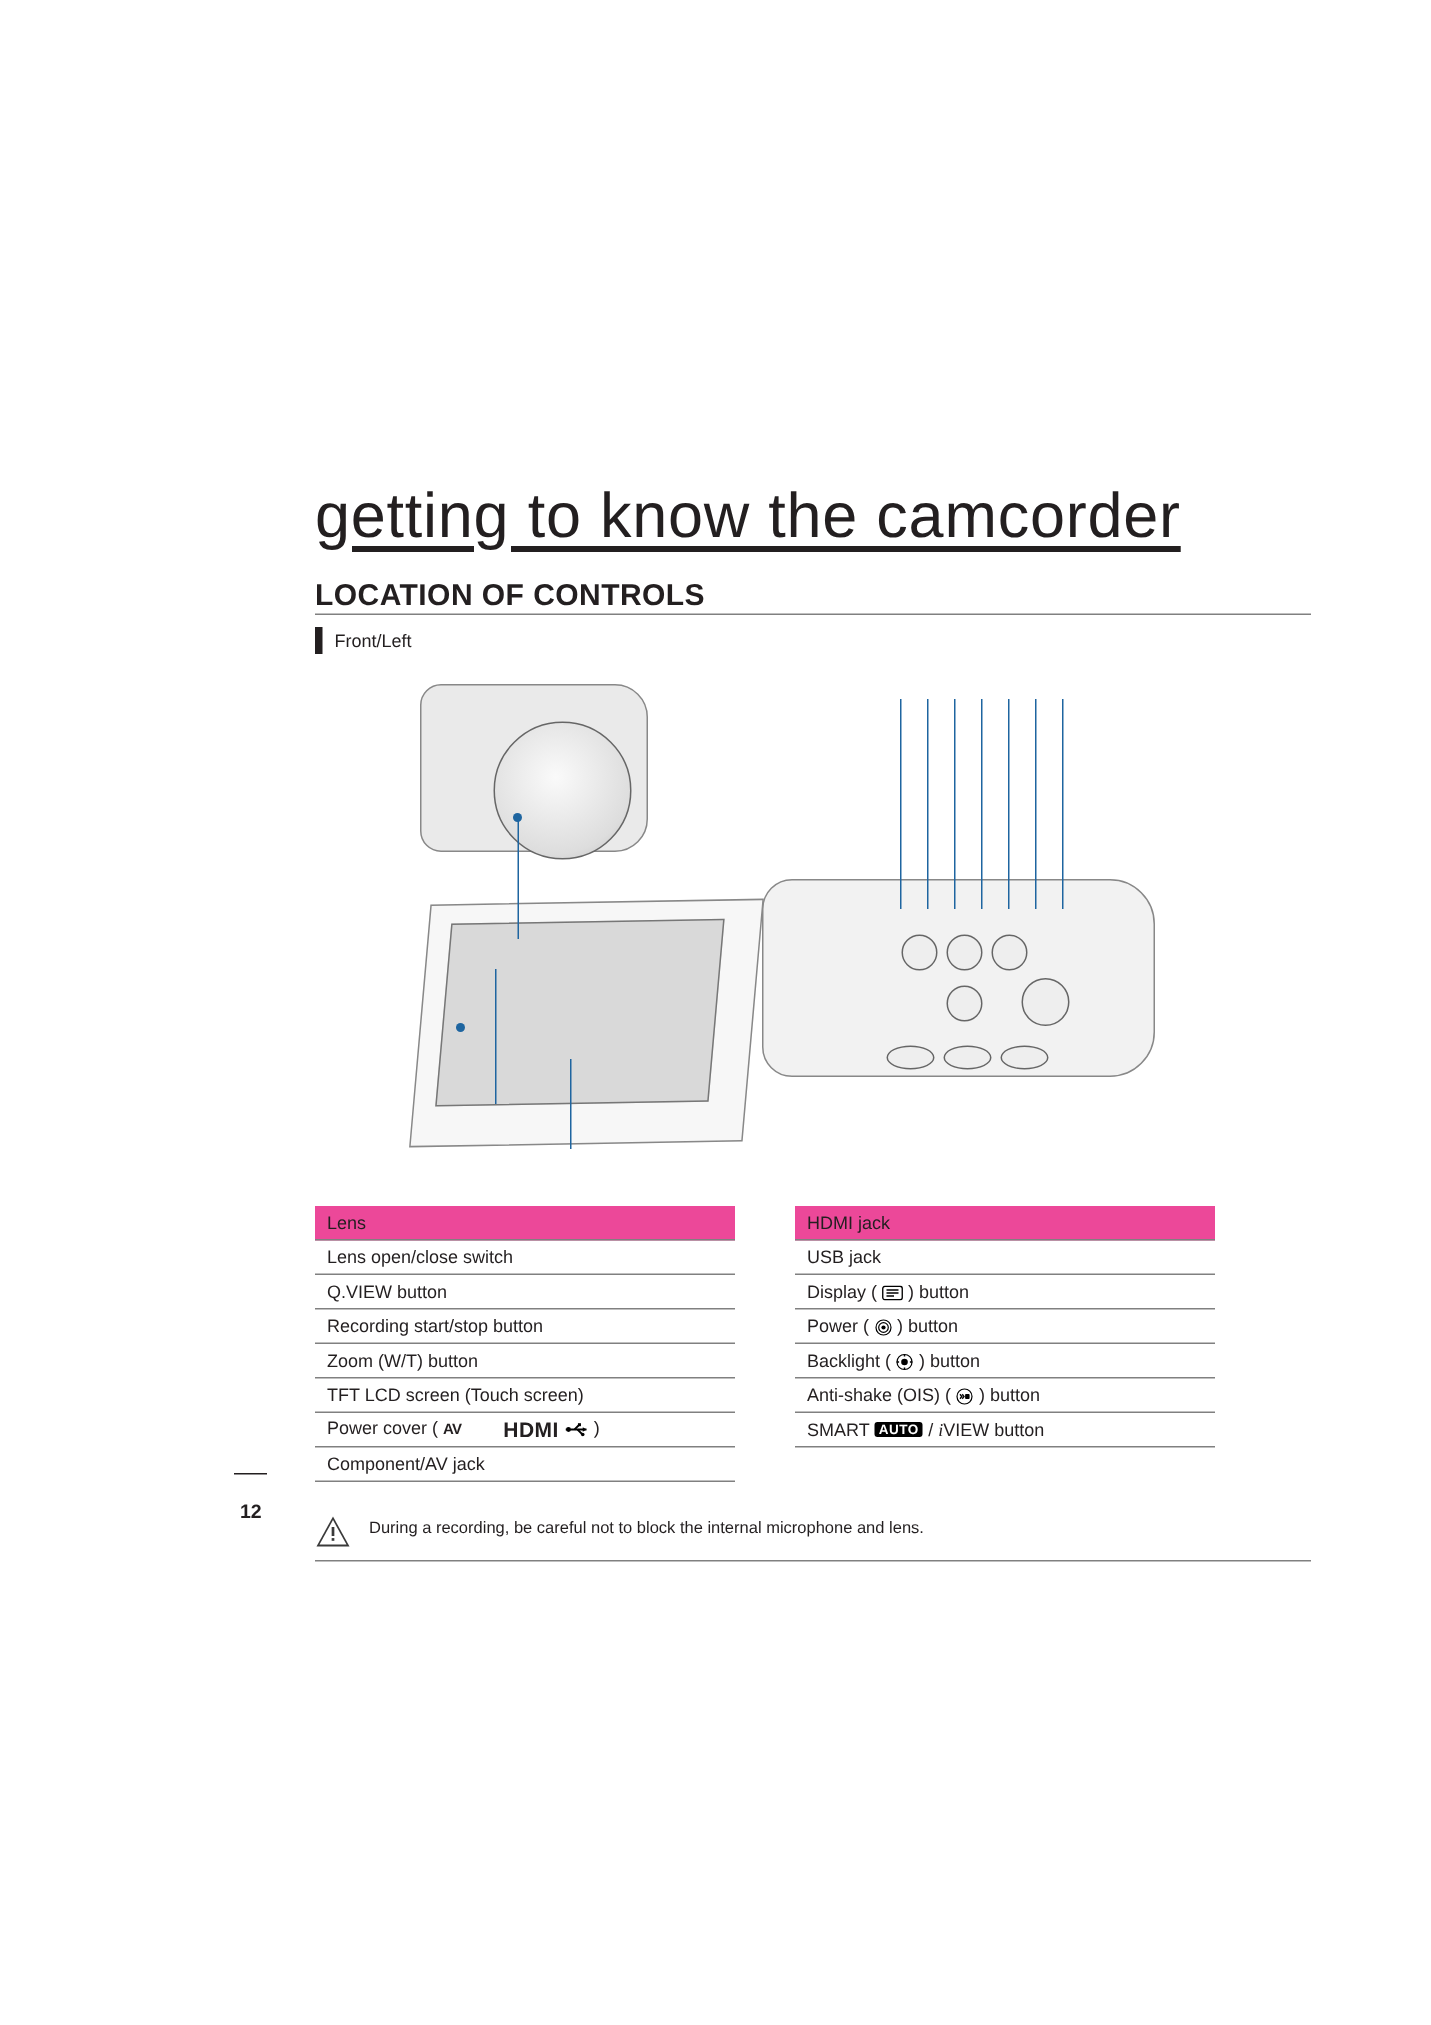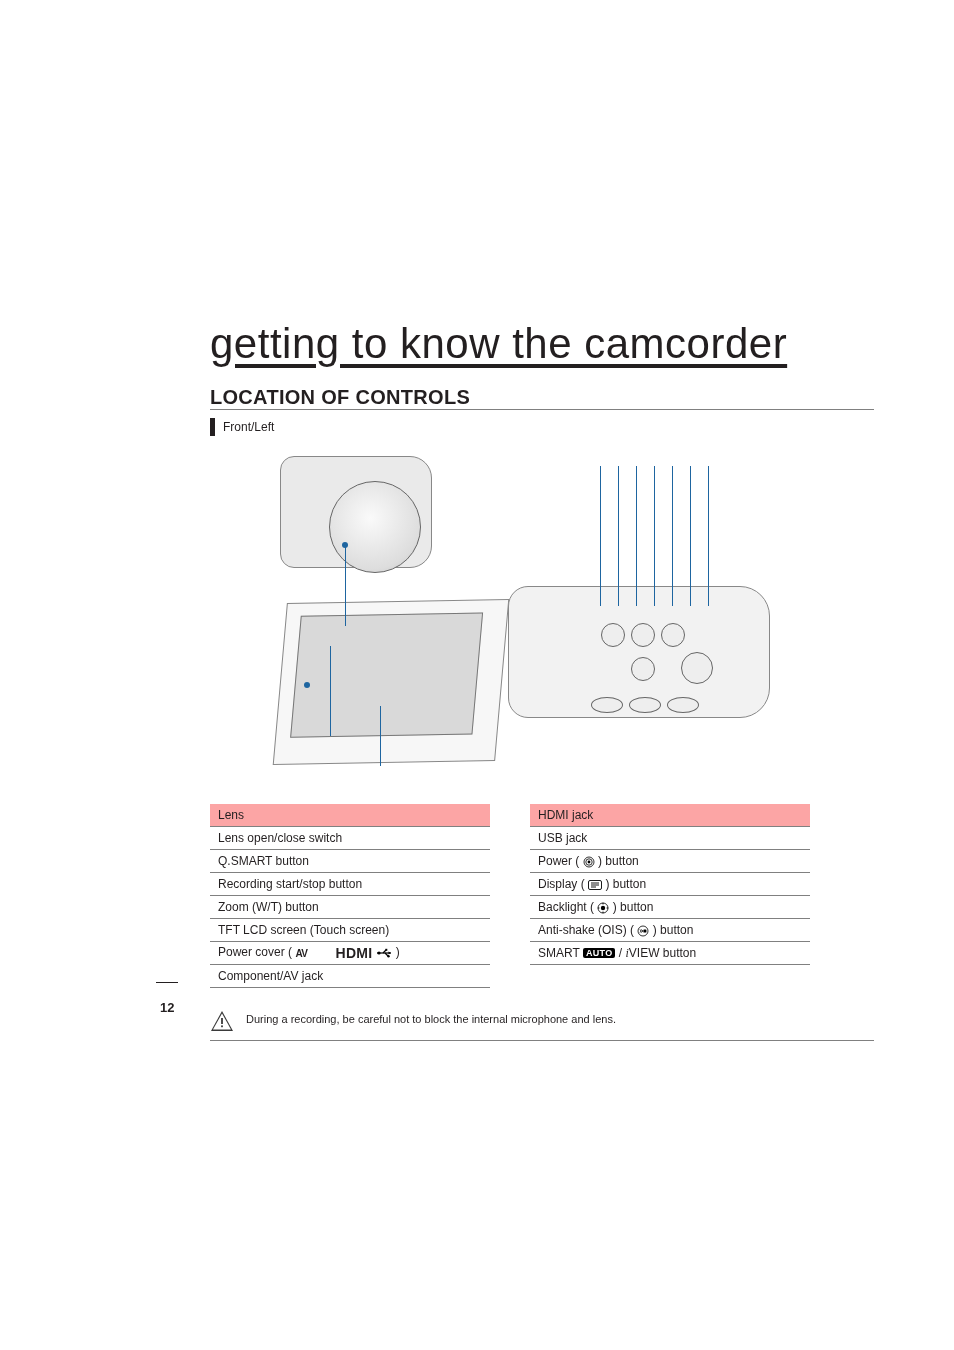--- a/index.html
+++ b/index.html
@@ -171,21 +171,21 @@
     border-collapse: collapse;
     font-size: 12px;
   }
   .col td {
     border-bottom: 1px solid #808080;
     padding: 3px 4px 3px 8px;
     vertical-align: middle;
     height: 16px;
   }
   .col tr.header td {
-    background: #fca5a5;
+    background: #ec4899;
   }
   .inline-icon {
     display: inline-block;
     vertical-align: middle;
   }
   .auto-badge {
     display: inline-block;
     background: #000;
     color: #fff;
     font-size: 9px;
@@ -298,21 +298,21 @@
     <div class="col">
       <table>
         <tbody>
             <tr class="header">
               <td>Lens</td>
             </tr>
         <tr>
               <td>Lens open/close switch</td>
             </tr>
         <tr>
-              <td>Q.SMART button</td>
+              <td>Q.VIEW button</td>
             </tr>
         <tr>
               <td>Recording start/stop button</td>
             </tr>
         <tr>
               <td>Zoom (W/T) button</td>
             </tr>
         <tr>
               <td>TFT LCD screen (Touch screen)</td>
             </tr>
@@ -346,37 +346,37 @@
       <table>
         <tbody>
             <tr class="header">
               <td>HDMI jack</td>
             </tr>
         <tr>
               <td>USB jack</td>
             </tr>
         <tr>
           <td>
-            <span>Power (</span>
-            <svg class="inline-icon" width="12" height="12" viewBox="0 0 12 12">
-              <circle cx="6" cy="6" r="5" stroke="#000" stroke-width="0.8" fill="none"></circle>
-              <circle cx="6" cy="6" r="3.2" stroke="#000" stroke-width="0.8" fill="none"></circle>
-              <circle cx="6" cy="6" r="1.4" fill="#000"></circle>
-            </svg>
-            <span>) button</span>
-          </td>
-        </tr>
-        <tr>
-          <td>
             <span>Display (</span>
             <svg class="inline-icon" width="14" height="10" viewBox="0 0 14 10">
               <rect x="0.5" y="0.5" width="13" height="9" rx="1.5" stroke="#000" stroke-width="0.9" fill="none"></rect>
               <line x1="3" y1="3" x2="11" y2="3" stroke="#000" stroke-width="0.9"></line>
               <line x1="3" y1="5" x2="11" y2="5" stroke="#000" stroke-width="0.9"></line>
               <line x1="3" y1="7" x2="8" y2="7" stroke="#000" stroke-width="0.9"></line>
+            </svg>
+            <span>) button</span>
+          </td>
+        </tr>
+        <tr>
+          <td>
+            <span>Power (</span>
+            <svg class="inline-icon" width="12" height="12" viewBox="0 0 12 12">
+              <circle cx="6" cy="6" r="5" stroke="#000" stroke-width="0.8" fill="none"></circle>
+              <circle cx="6" cy="6" r="3.2" stroke="#000" stroke-width="0.8" fill="none"></circle>
+              <circle cx="6" cy="6" r="1.4" fill="#000"></circle>
             </svg>
             <span>) button</span>
           </td>
         </tr>
         <tr>
           <td>
             <span>Backlight (</span>
             <svg class="inline-icon" width="12" height="12" viewBox="0 0 12 12">
               <circle cx="6" cy="6" r="5" stroke="#000" stroke-width="0.8" fill="none"></circle>
               <circle cx="6" cy="6" r="2.2" fill="#000"></circle>

